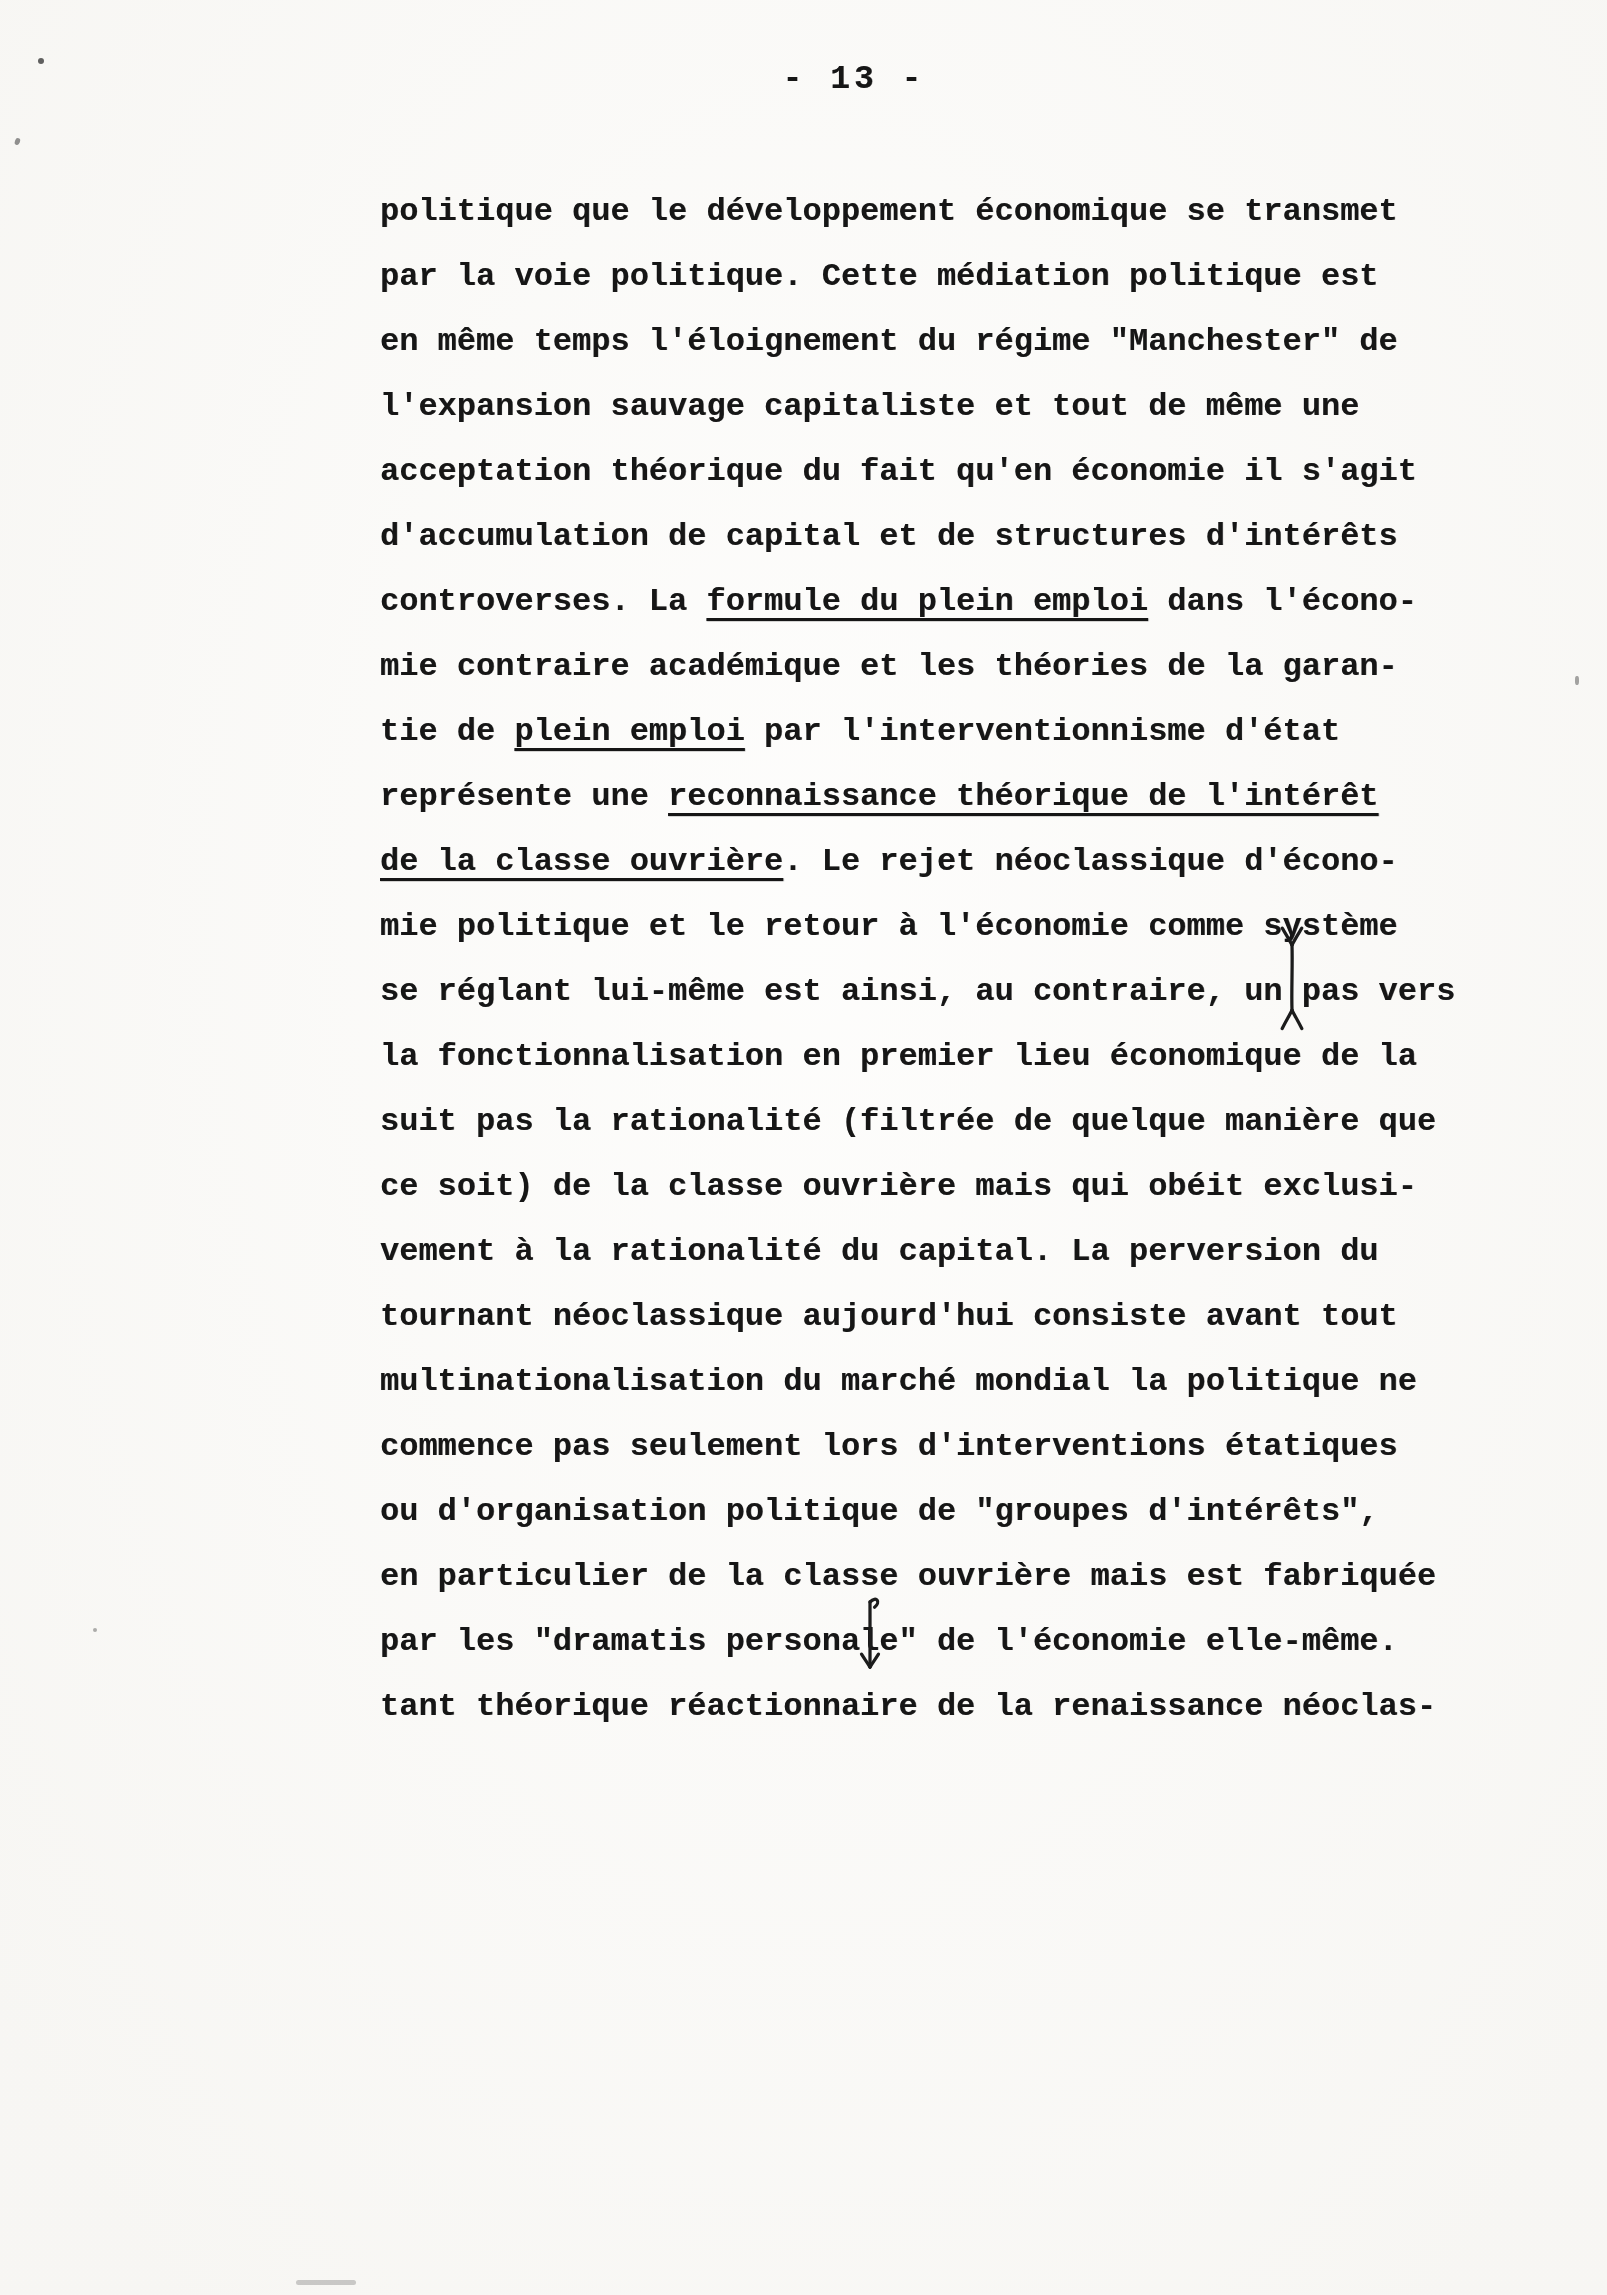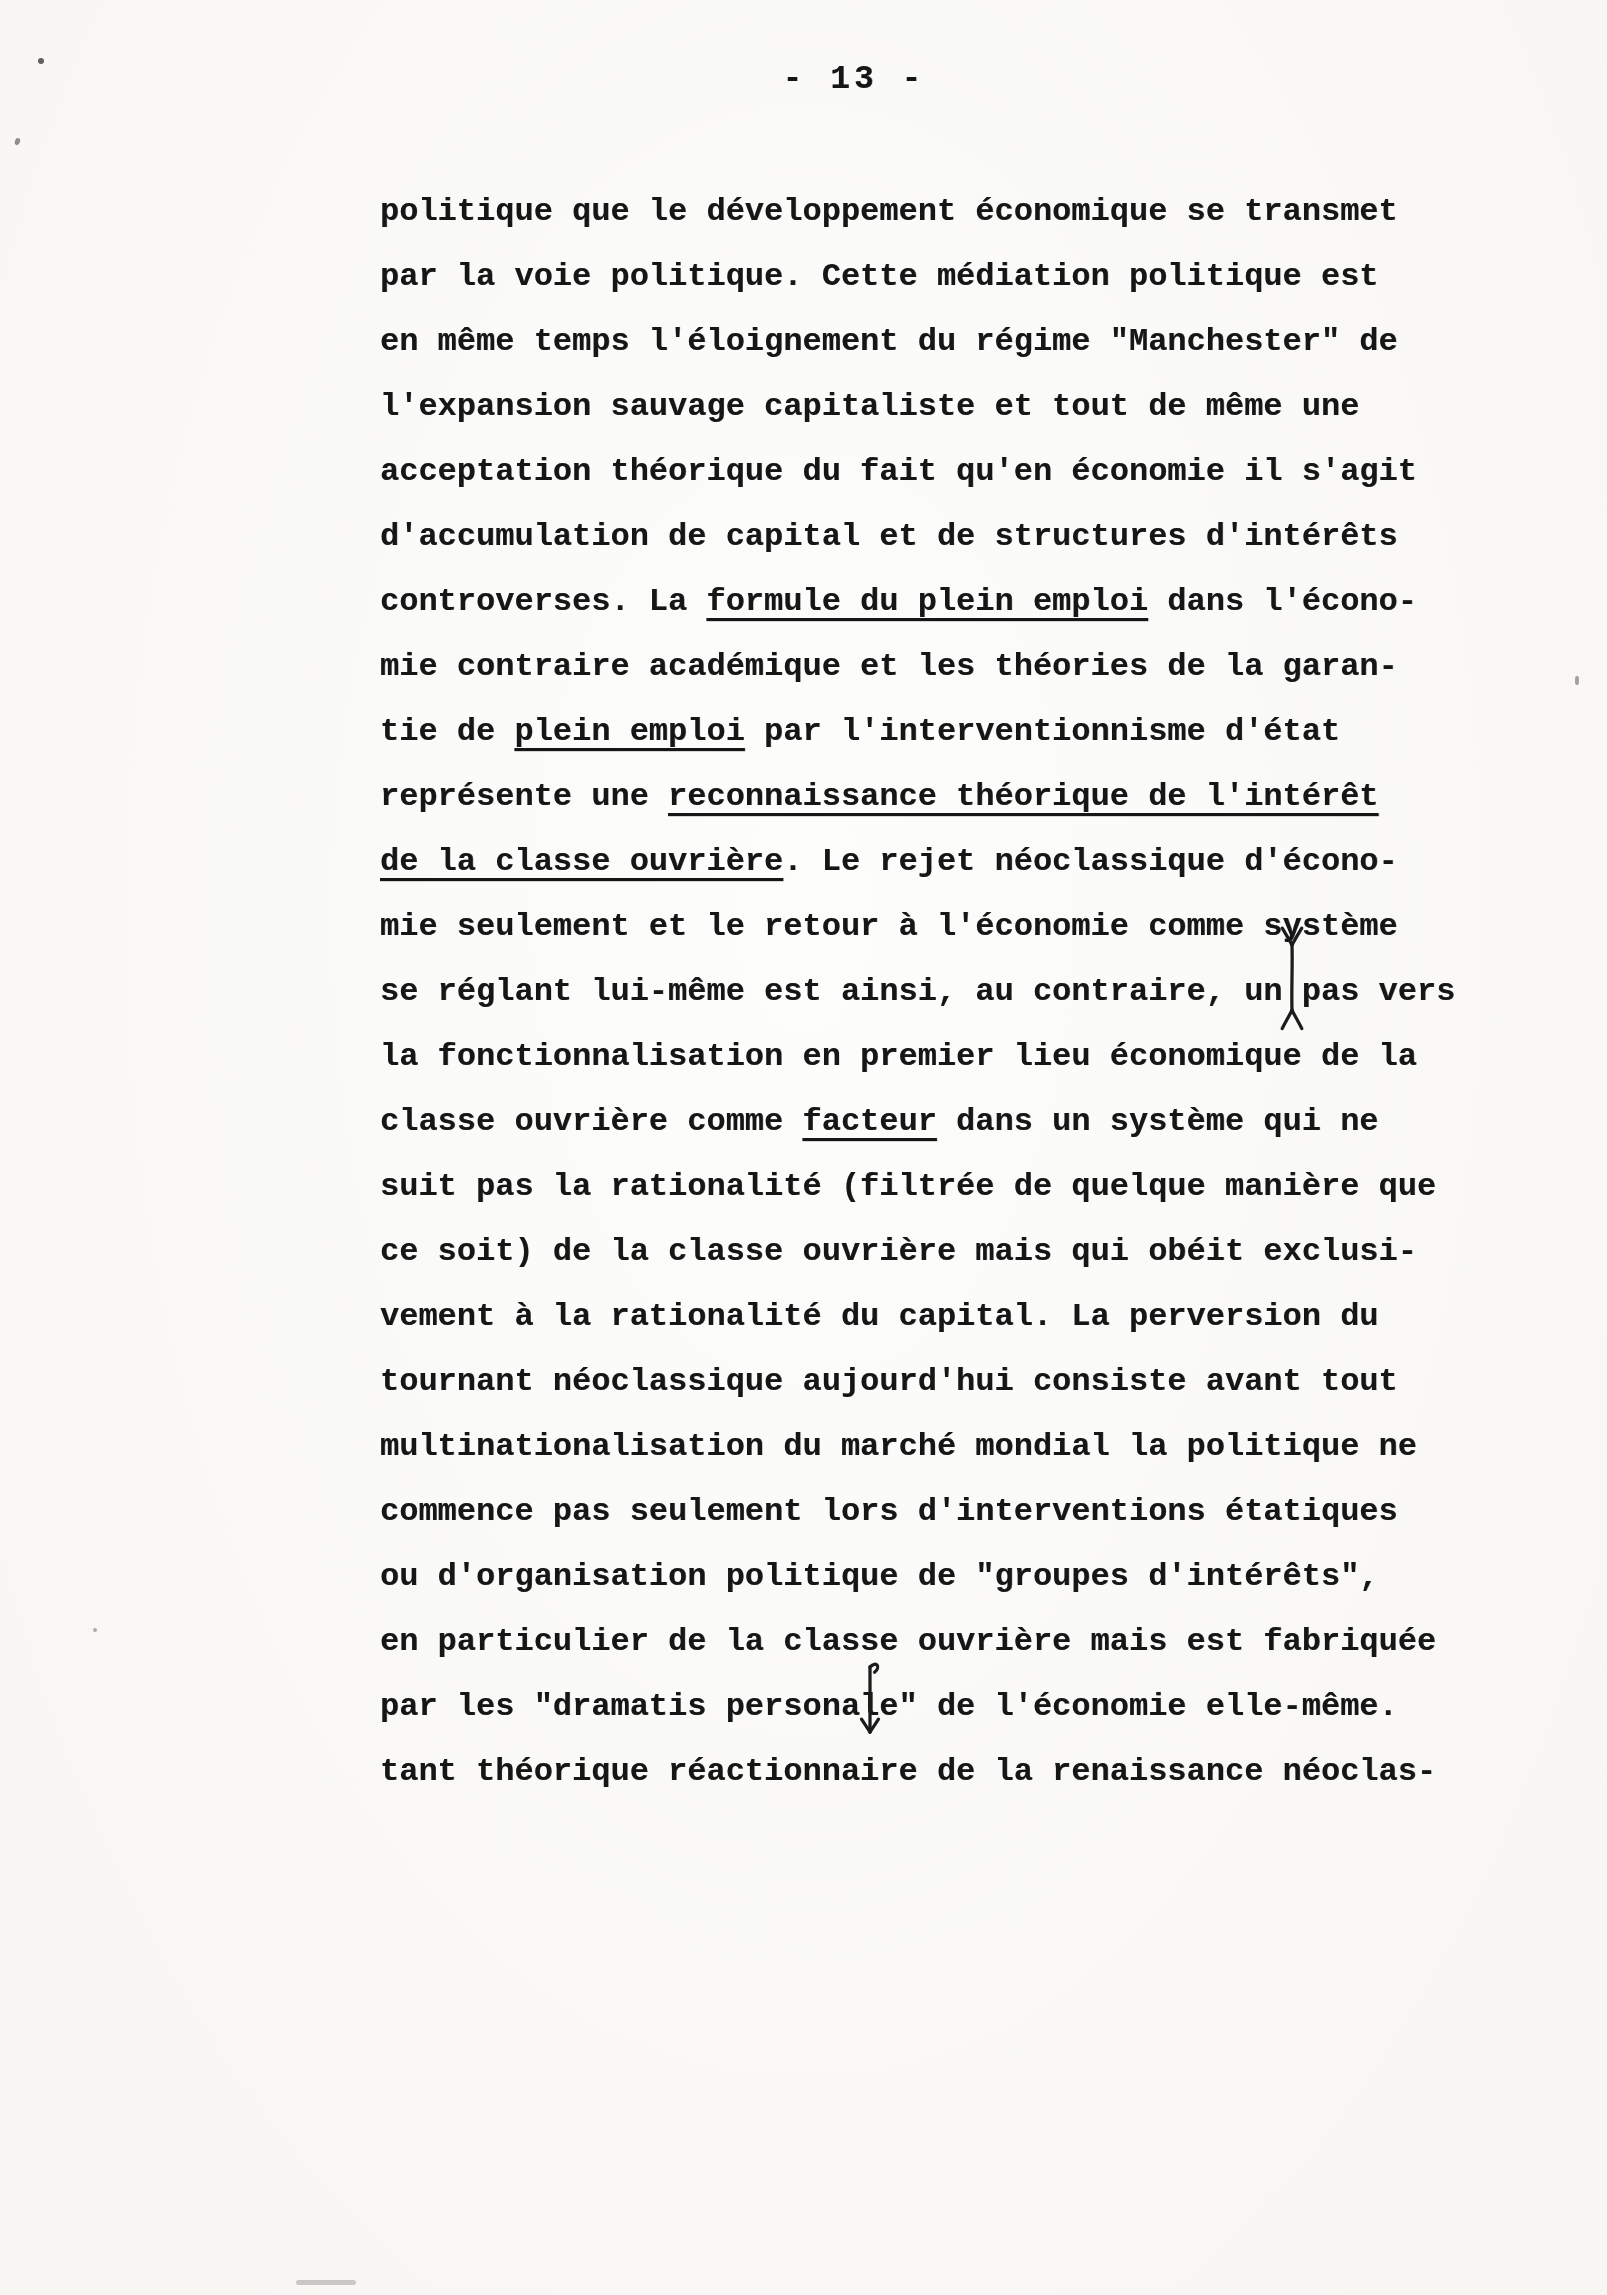--- a/index.html
+++ b/index.html
@@ -99,32 +99,31 @@
       <div class="line"><span class="seg">par la voie politique. Cette médiation politique est</span></div>
       <div class="line"><span class="seg">en même temps l'éloignement du régime "Manchester" de</span></div>
       <div class="line"><span class="seg">l'expansion sauvage capitaliste et tout de même une</span></div>
       <div class="line"><span class="seg">acceptation théorique du fait qu'en économie il s'agit</span></div>
       <div class="line"><span class="seg">d'accumulation de capital et de structures d'intérêts</span></div>
       <div class="line"><span class="seg">controverses. La </span><span class="seg u">formule du plein emploi</span><span class="seg"> dans l'écono-</span></div>
       <div class="line"><span class="seg">mie contraire académique et les théories de la garan-</span></div>
       <div class="line"><span class="seg">tie de </span><span class="seg u">plein emploi</span><span class="seg"> par l'interventionnisme d'état</span></div>
       <div class="line"><span class="seg">représente une </span><span class="seg u">reconnaissance théorique de l'intérêt</span></div>
       <div class="line"><span class="seg u">de la classe ouvrière</span><span class="seg">. Le rejet néoclassique d'écono-</span></div>
-      <div class="line"><span class="seg">mie seulement et le retour à l'économie comme système</span></div>
+      <div class="line"><span class="seg">mie politique et le retour à l'économie comme système</span></div>
       <div class="line"><span class="seg">se réglant lui-même est ainsi, au contraire, un</span><span class="mark insertion"> <svg viewBox="0 0 46 160" xmlns="http://www.w3.org/2000/svg">
             <g fill="none" stroke="#1c1c1c" stroke-width="5" stroke-linecap="round">
               <path d="M23 28 C24 60, 22 95, 23 128"></path>
               <path d="M8 2 C14 12, 19 20, 23 28"></path>
               <path d="M38 2 C32 12, 27 20, 23 28"></path>
               <path d="M8 156 C14 144, 19 136, 23 128"></path>
               <path d="M38 156 C32 144, 27 136, 23 128"></path>
             </g>
           </svg></span><span class="seg">pas vers</span></div>
       <div class="line"><span class="seg">la fonctionnalisation en premier lieu économique de la</span></div>
-      <div class="line"><span class="seg">classe ouvrière comme </span><span class="seg u">facteur</span><span class="seg"> dans un système qui ne</span></div>
       <div class="line"><span class="seg">suit pas la rationalité (filtrée de quelque manière que</span></div>
       <div class="line"><span class="seg">ce soit) de la classe ouvrière mais qui obéit exclusi-</span></div>
       <div class="line"><span class="seg">vement à la rationalité du capital. La perversion du</span></div>
       <div class="line"><span class="seg">tournant néoclassique aujourd'hui consiste avant tout</span></div>
       <div class="line"><span class="seg">multinationalisation du marché mondial la politique ne</span></div>
       <div class="line"><span class="seg">commence pas seulement lors d'interventions étatiques</span></div>
       <div class="line"><span class="seg">ou d'organisation politique de "groupes d'intérêts",</span></div>
       <div class="line"><span class="seg">en particulier de la classe ouvrière mais est fabriquée</span></div>
       <div class="line"><span class="seg">par les "dramatis persona</span><span class="mark deletion">l<svg viewBox="0 0 46 140" xmlns="http://www.w3.org/2000/svg">
             <g fill="none" stroke="#1c1c1c" stroke-width="5" stroke-linecap="round">

